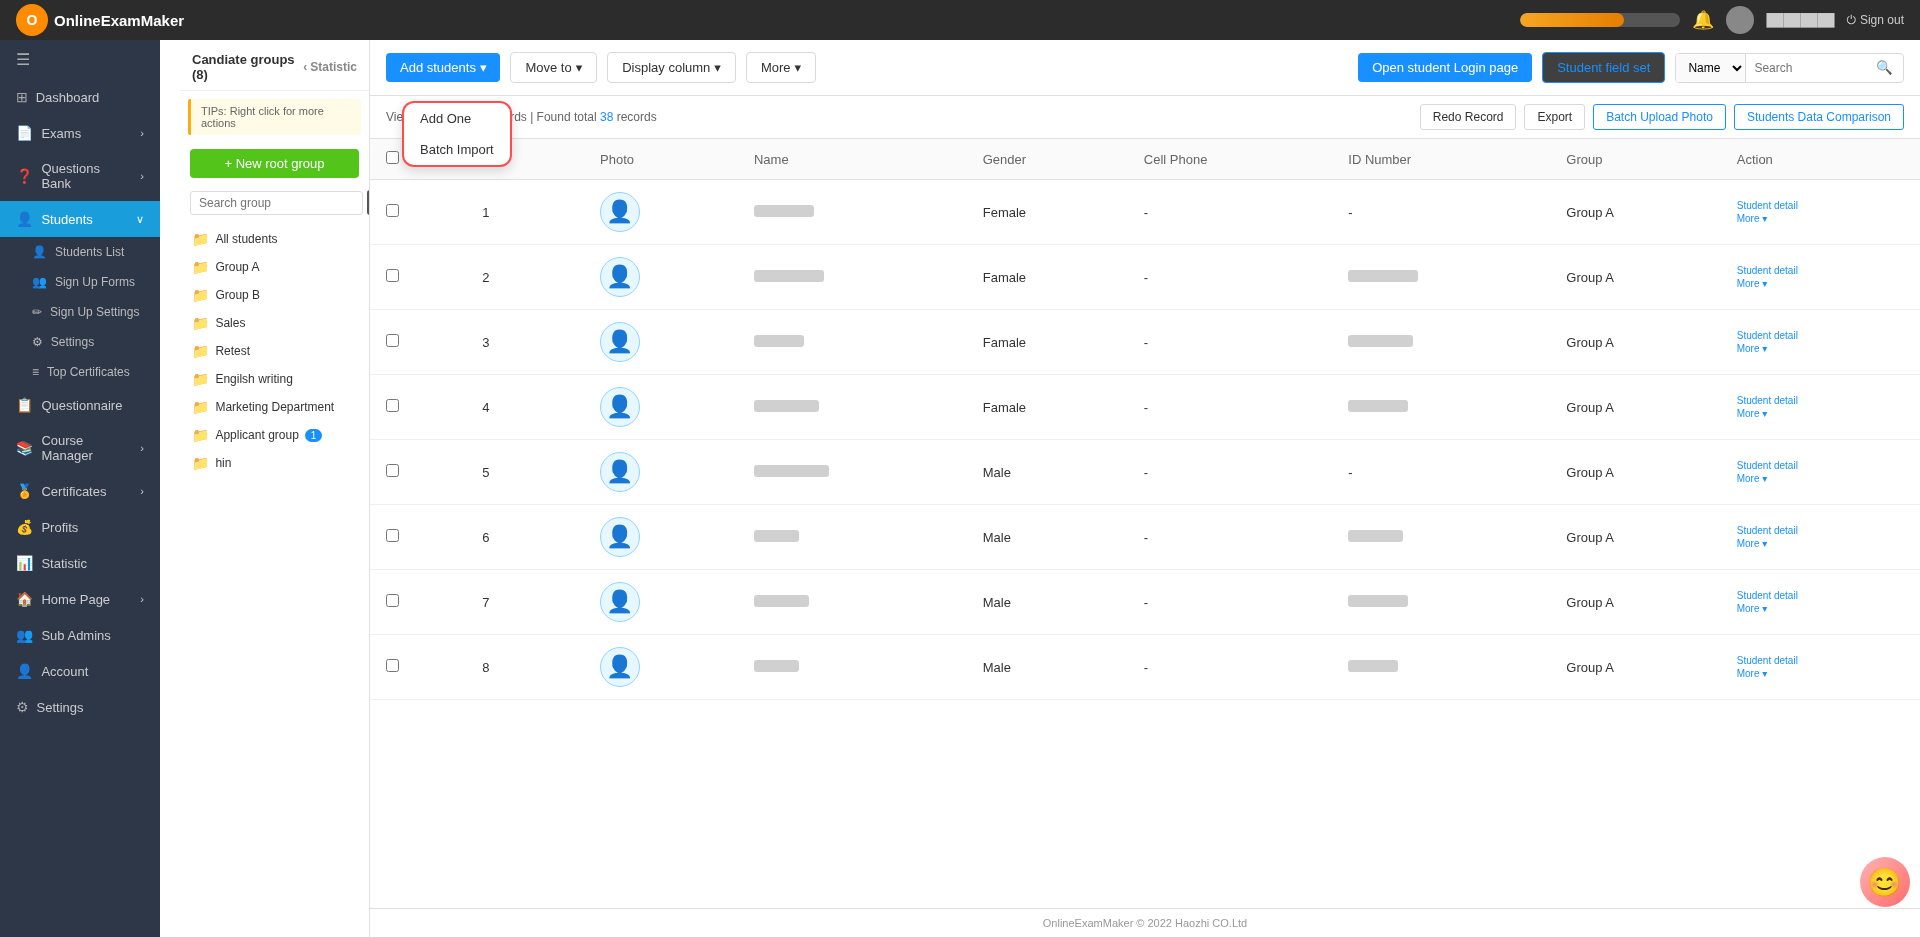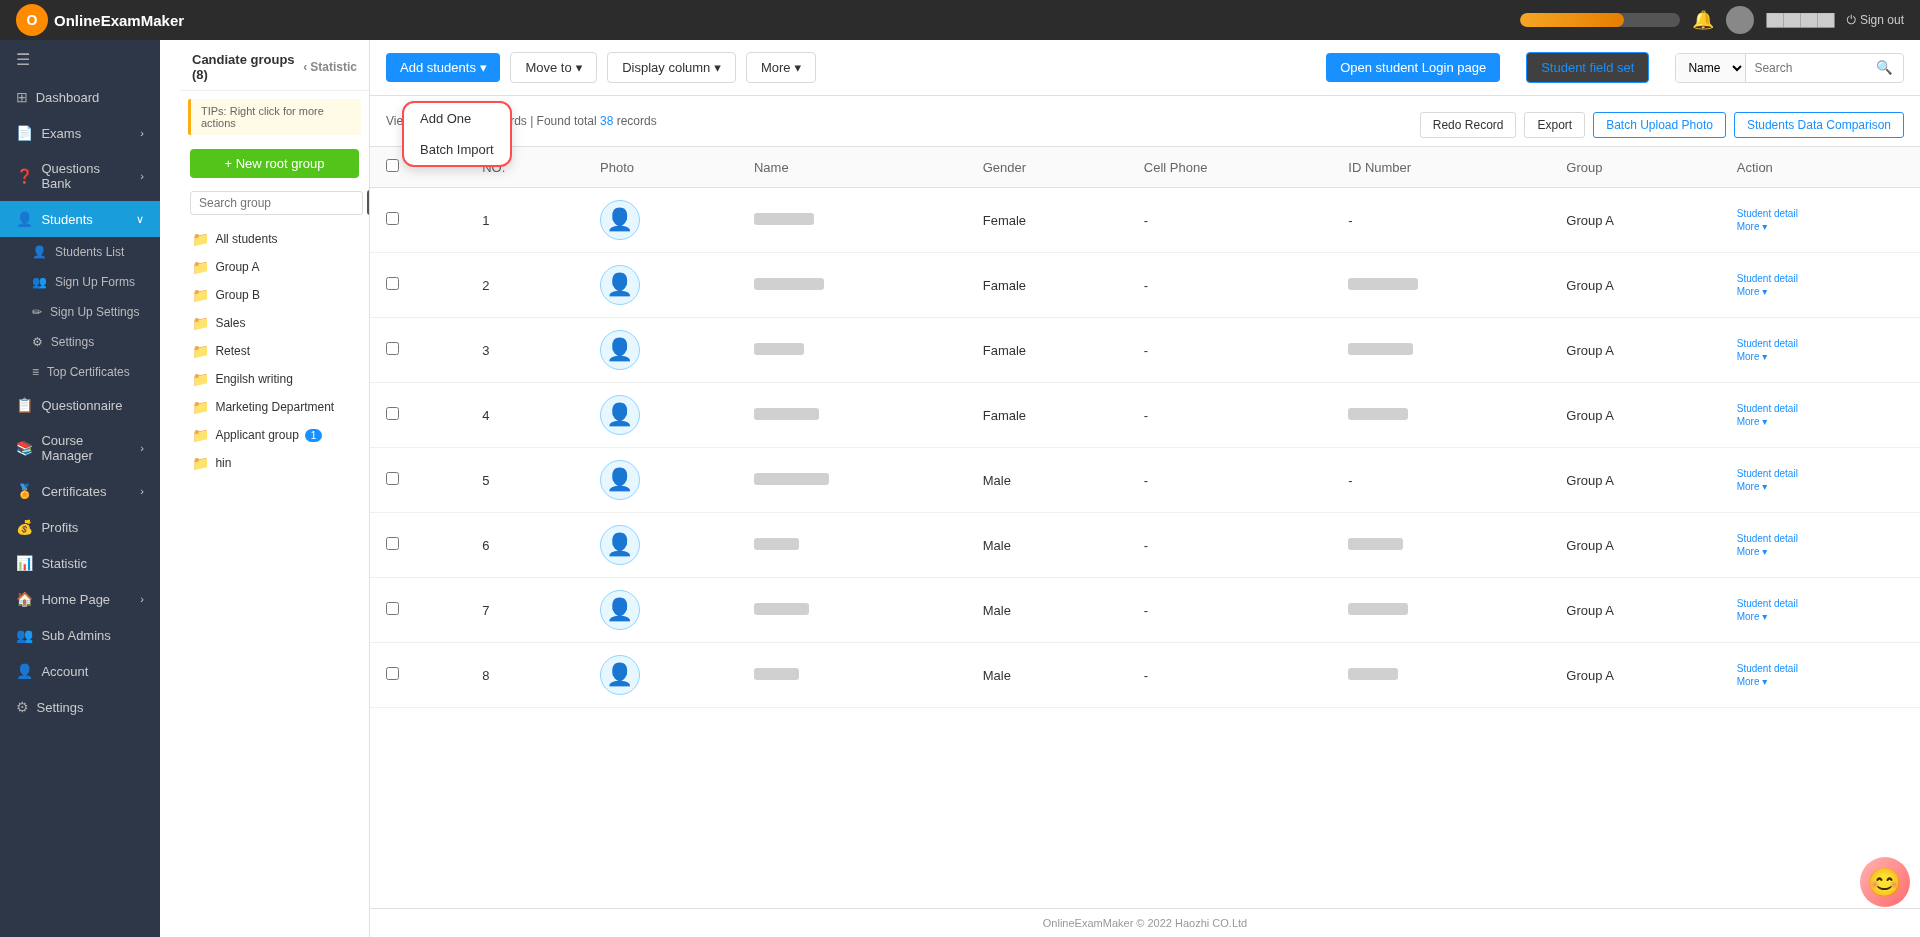--- a/index.html
+++ b/index.html
@@ -126,21 +126,21 @@
       display: flex;
       align-items: center;
       gap: 10px;
       border-bottom: 1px solid #e0e0e0;
       flex-shrink: 0;
       position: relative;
     }
     .btn-primary { background: #1890ff; color: white; border: none; padding: 7px 14px; border-radius: 4px; cursor: pointer; font-size: 13px; display: flex; align-items: center; gap: 4px; }
     .btn-outline { background: white; color: #333; border: 1px solid #d9d9d9; padding: 7px 14px; border-radius: 4px; cursor: pointer; font-size: 13px; display: flex; align-items: center; gap: 4px; }
     .btn-blue-outline { background: #404040; color: #1890ff; border: 1px solid #1890ff; padding: 7px 14px; border-radius: 4px; cursor: pointer; font-size: 13px; }
-    .toolbar-right { margin-left: auto; display: flex; align-items: center; gap: 26px; }
+    .toolbar-right { margin-left: auto; display: flex; align-items: center; gap: 10px; }
     .search-box { display: flex; align-items: center; border: 1px solid #d9d9d9; border-radius: 4px; overflow: hidden; }
     .search-box select { border: none; padding: 6px 8px; font-size: 12px; outline: none; background: #fafafa; border-right: 1px solid #d9d9d9; }
     .search-box input { border: none; padding: 6px 8px; font-size: 12px; outline: none; width: 120px; }
     .search-box button { background: none; border: none; padding: 6px 10px; cursor: pointer; color: #888; }
 
     
     .dropdown-menu {
       position: absolute;
       top: 48px;
       left: 16px;
@@ -160,21 +160,21 @@
       display: flex;
       align-items: center;
       gap: 10px;
       border-bottom: 1px solid #e0e0e0;
       flex-shrink: 0;
     }
     .view-label { color: #666; font-size: 12px; }
     .view-select { border: 1px solid #d9d9d9; padding: 3px 6px; border-radius: 3px; font-size: 12px; }
     .records-info { color: #666; font-size: 12px; }
     .records-count { color: #1890ff; }
-    .action-btns { margin-left: auto; display: flex; gap: 8px; margin-top: 8px; }
+    .action-btns { margin-left: auto; display: flex; gap: 8px; }
     .btn-light { background: white; color: #333; border: 1px solid #d9d9d9; padding: 5px 12px; border-radius: 3px; cursor: pointer; font-size: 12px; }
     .btn-light-blue { background: white; color: #1890ff; border: 1px solid #1890ff; padding: 5px 12px; border-radius: 3px; cursor: pointer; font-size: 12px; }
 
     
     .table-container { flex: 1; overflow-y: auto; background: white; margin: 0; }
     table { width: 100%; border-collapse: collapse; }
     thead tr { background: #fafafa; border-bottom: 1px solid #e0e0e0; }
     thead th { padding: 12px 16px; text-align: left; font-size: 13px; color: #666; font-weight: 500; white-space: nowrap; }
     tbody tr { border-bottom: 1px solid #f0f0f0; background: white; }
     tbody td { padding: 12px 16px; font-size: 13px; color: #333; vertical-align: middle; }

